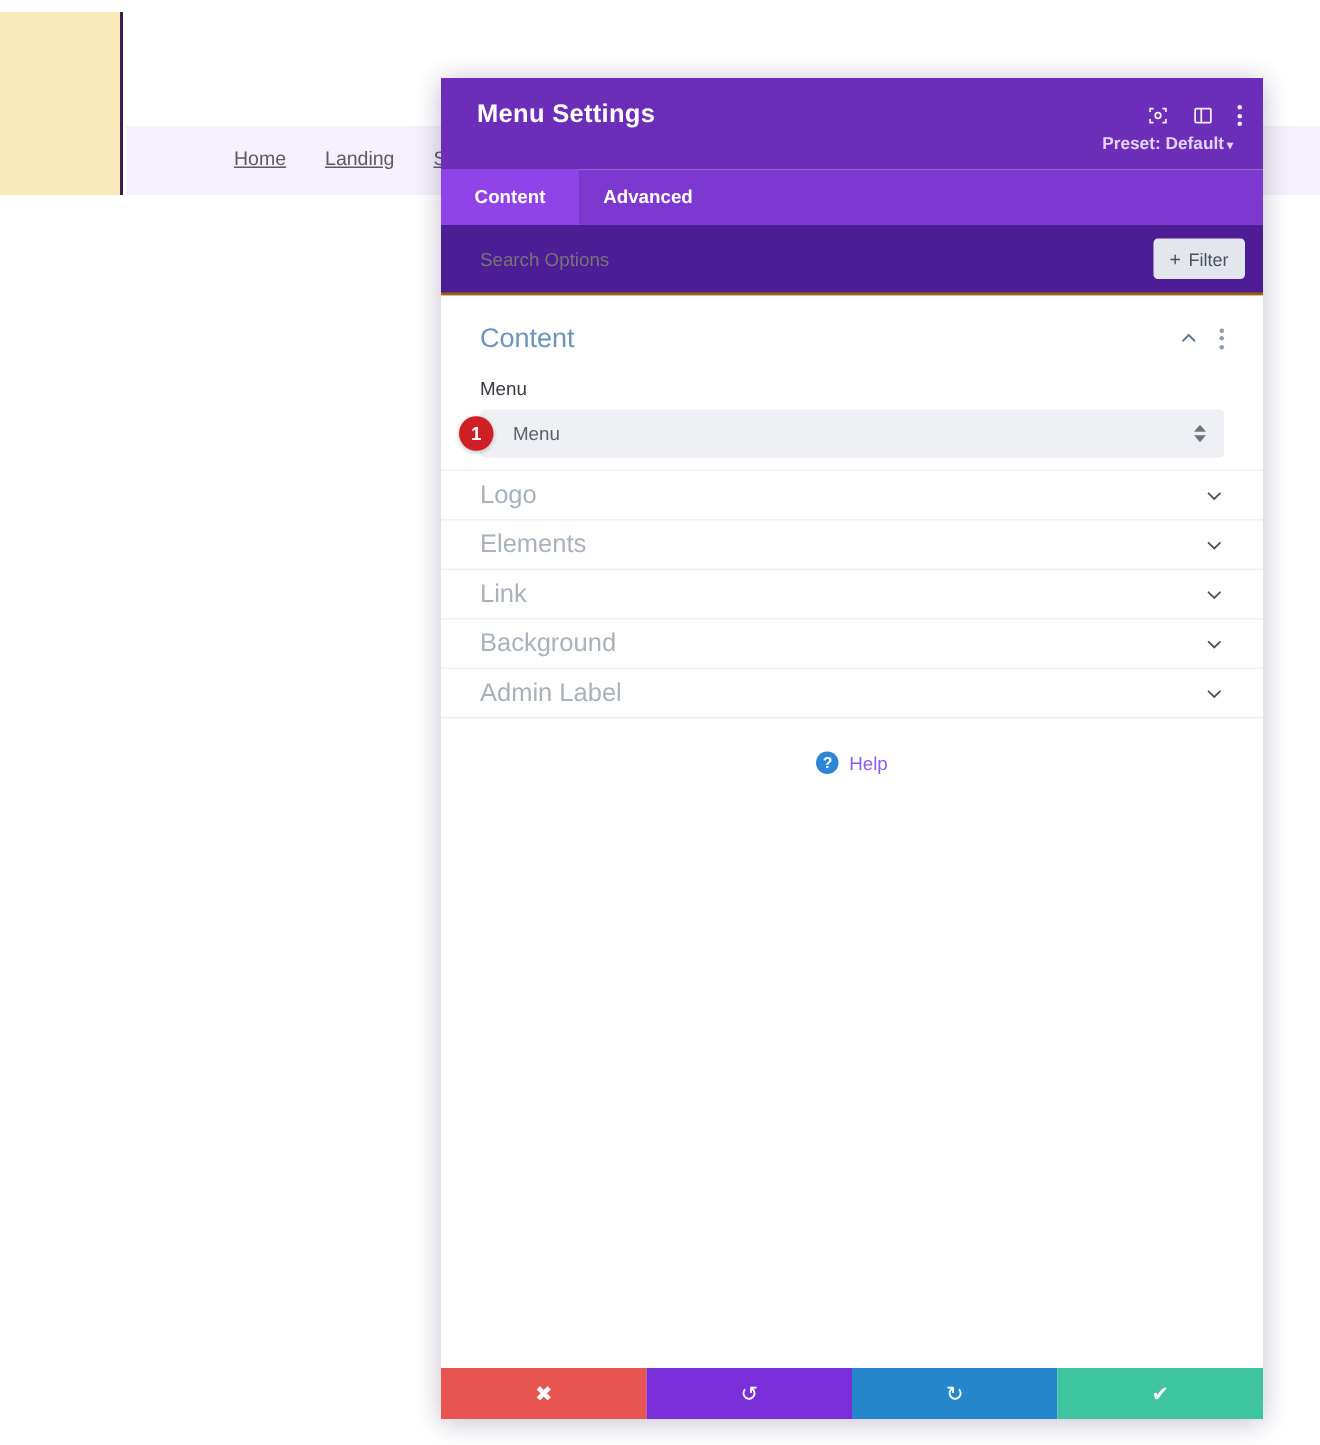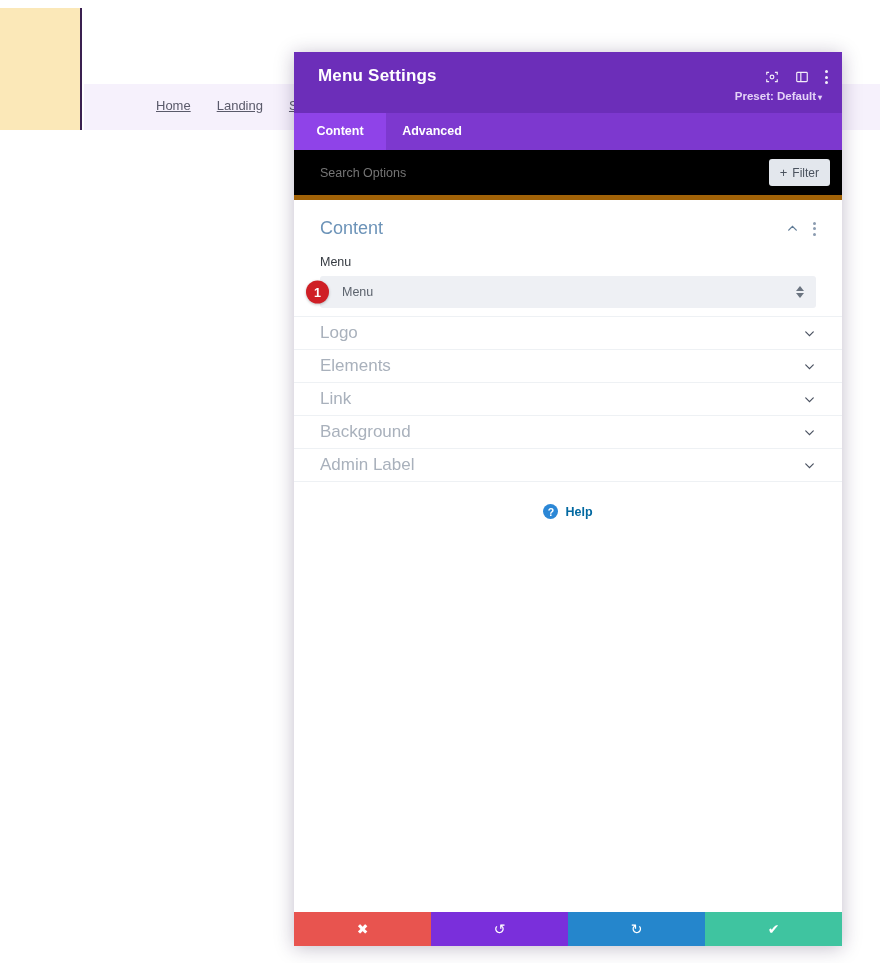--- a/index.html
+++ b/index.html
@@ -89,21 +89,21 @@
     display: flex; background: #7d38cf; flex: 0 0 auto;
   }
   .tab {
     padding: 11px 0 12px; font-size: 12.5px; font-weight: bold;
     color: #fff; text-align: center; cursor: pointer; width: 92px;
   }
   .tab.active { background: #8f43e8; }
 
   .search-row {
     display: flex; align-items: center; justify-content: space-between;
-    background: #000000; border-bottom: 5px solid #a16207;
+    background: #4c1d95; border-bottom: 2px solid #a16207;
     padding: 9px 12px 9px 26px; flex: 0 0 auto;
   }
   .search-input {
     border: 0; background: transparent; outline: none;
     font-size: 12.5px; color: #8b93a1;
     font-family: "Liberation Sans", sans-serif; width: 380px;
   }
   .filter-btn {
     background: #e3e7ed; color: #4a525e; border: 0;
     font-size: 12px; padding: 6px 11px; border-radius: 3px;
@@ -157,21 +157,21 @@
   .help-row {
     display: flex; align-items: center; justify-content: center;
     gap: 7px; padding: 22px 0 0; border-top: 1px solid #eef1f4;
     margin-top: 0;
   }
   .help-ic {
     width: 15px; height: 15px; border-radius: 50%; background: #2b87d6;
     color: #fff; font-size: 10.5px; font-weight: bold;
     display: flex; align-items: center; justify-content: center;
   }
-  .help-label { font-size: 12.5px; color: #0369a1; font-weight: bold; }
+  .help-label { font-size: 12.5px; color: #8b5cf6; font-weight: normal; }
 
   .modal-footer { display: flex; flex: 0 0 auto; height: 34px; }
   .fbtn {
     flex: 1; display: flex; align-items: center; justify-content: center;
     color: #fff; cursor: pointer; font-size: 14px;
   }
   .fbtn.cancel { background: #e8544f; }
   .fbtn.undo   { background: #7a2fdb; }
   .fbtn.redo   { background: #2586cc; }
   .fbtn.save   { background: #3fc4a0; }

